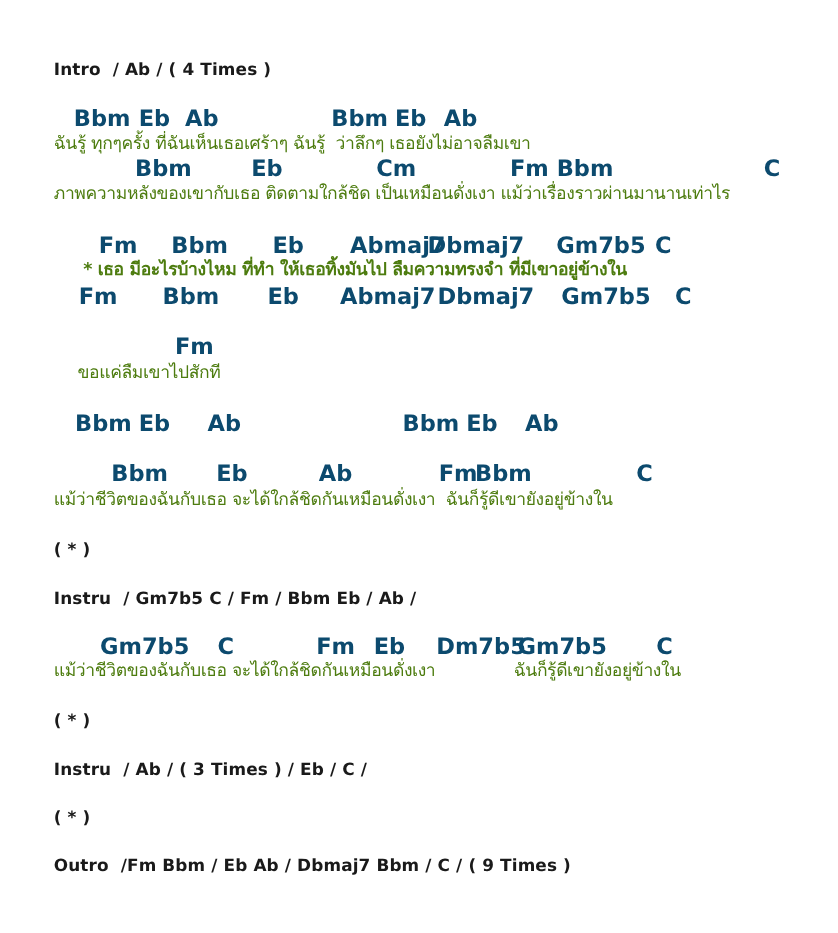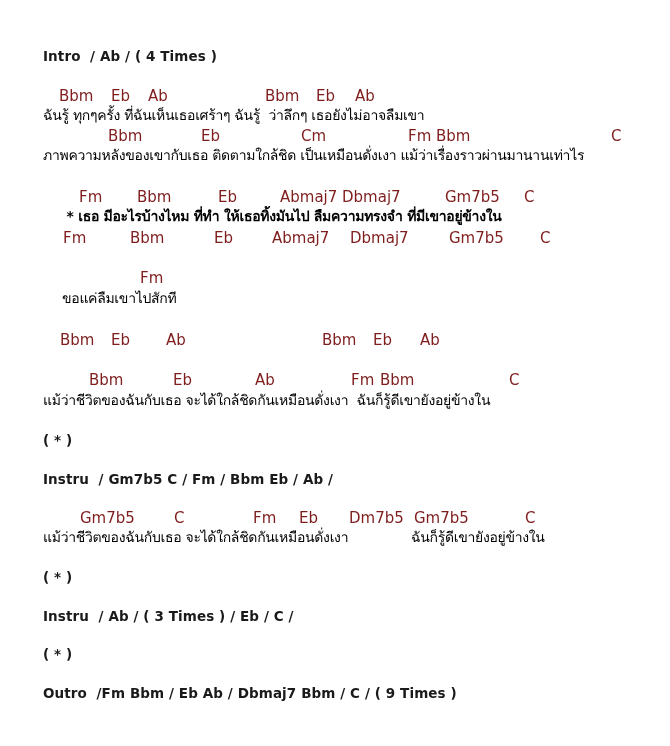--- a/index.html
+++ b/index.html
@@ -24,32 +24,32 @@
       position: absolute;
       font-weight: bold;
       font-size: 13.5px;
       letter-spacing: 0.1px;
       white-space: pre;
       line-height: 18px;
       color: #1a1a1a;
     }
     .chord {
       position: absolute;
-      font-weight: normal;
-      font-size: 15px;
+      font-weight: bold;
+      font-size: 18px;
       white-space: pre;
       line-height: 18px;
-      color: #7f1d1d;
+      color: #0c4a6e;
     }
     .lyric {
       position: absolute;
       font-size: 14px;
       white-space: pre;
       line-height: 20px;
-      color: #000000;
+      color: #4d7c0f;
       letter-spacing: -0.3px;
     }
   </style>
 </head>
 <body>
 
 <div class="sheet">
 
   <div class="label-line" style="left:43px; top:47px;">Intro  / Ab / ( 4 Times )</div>
 

